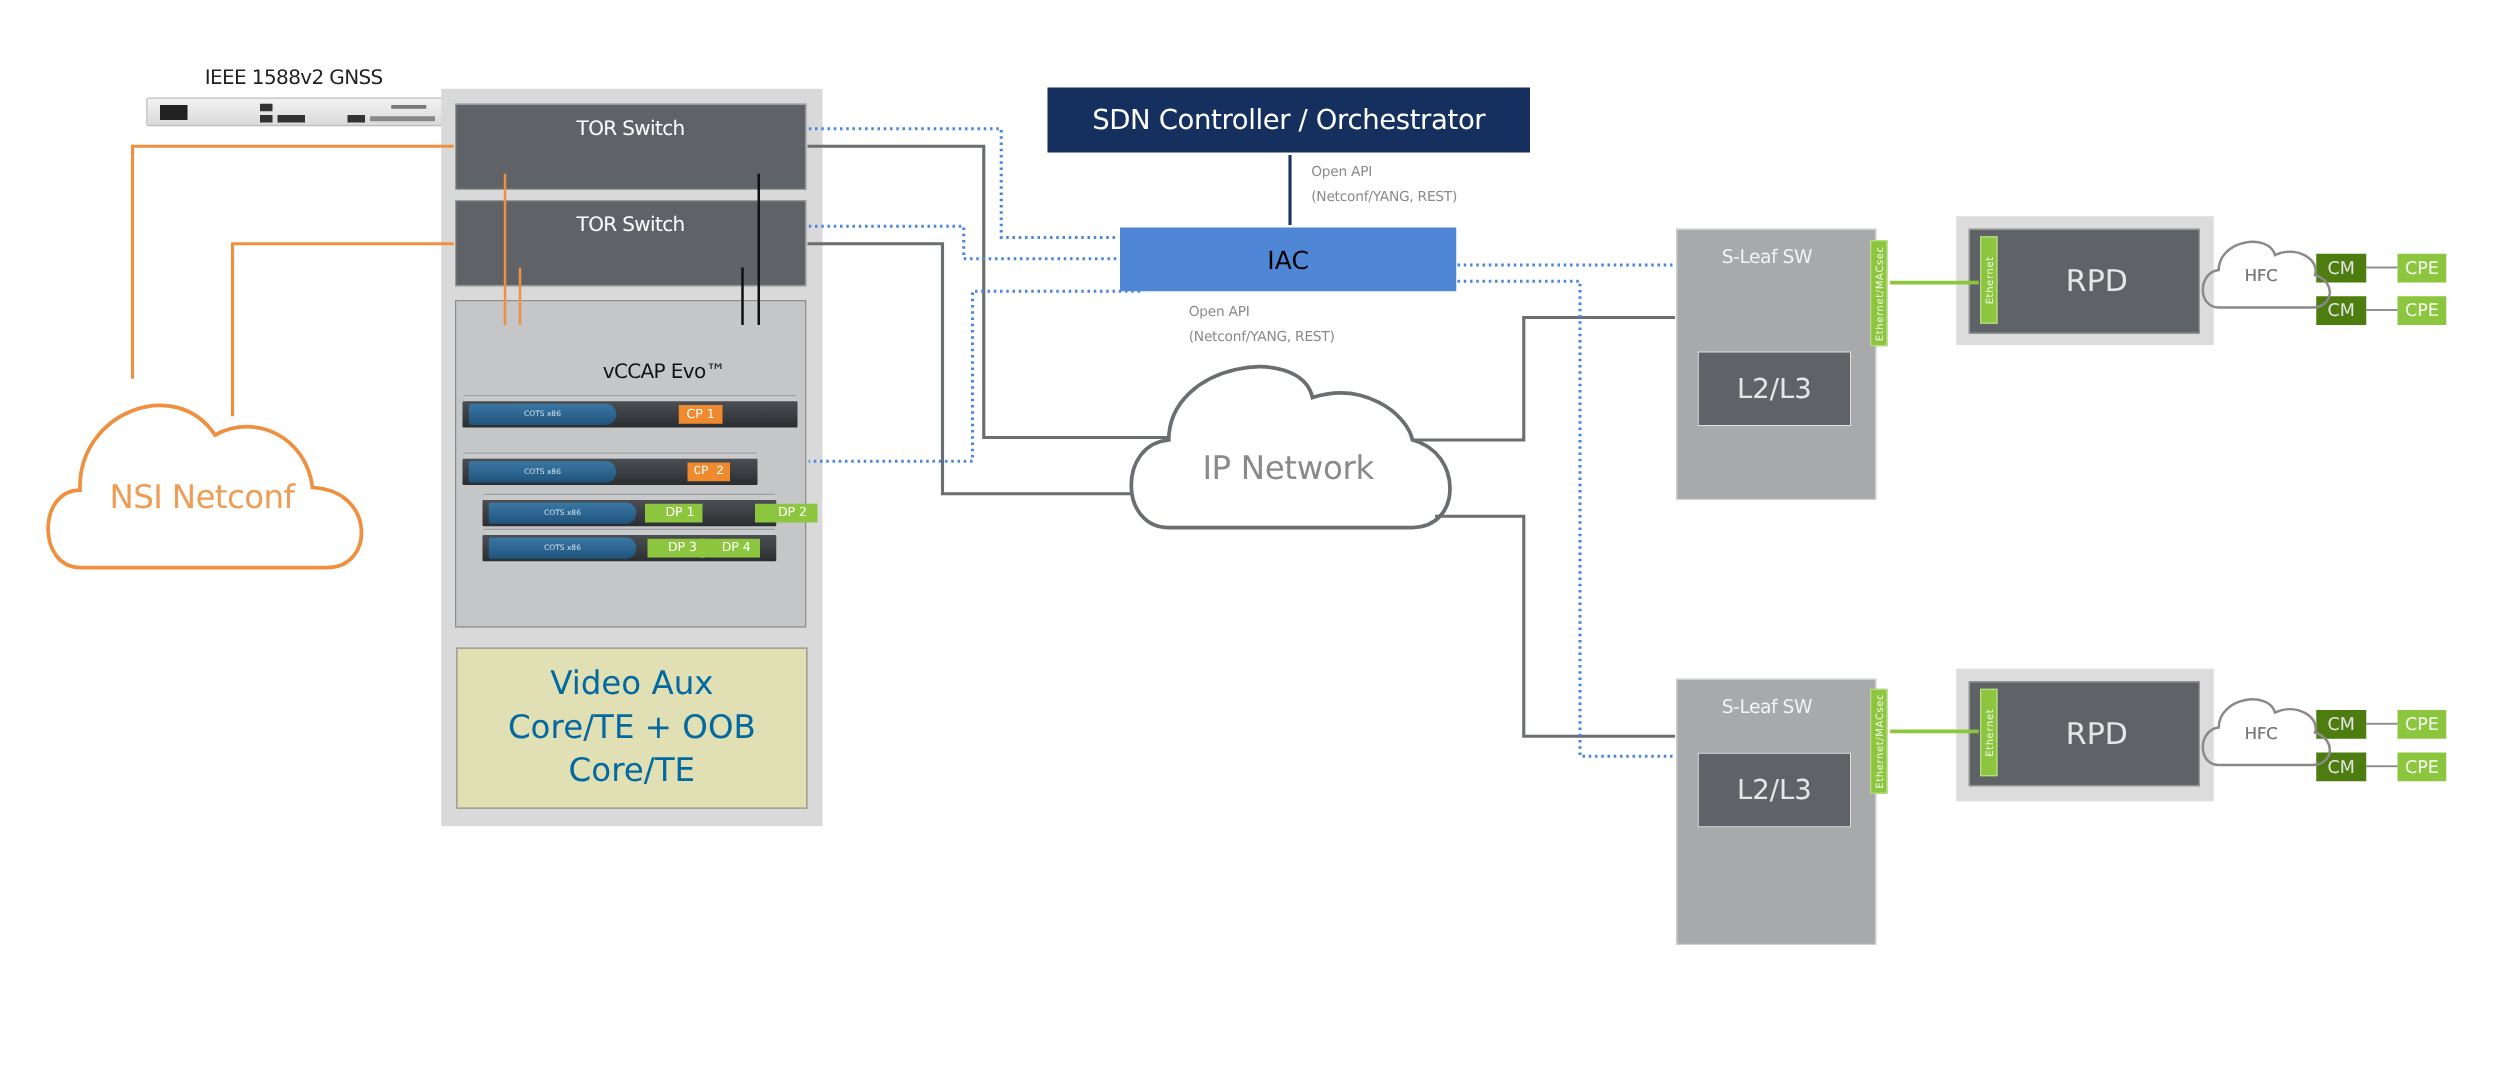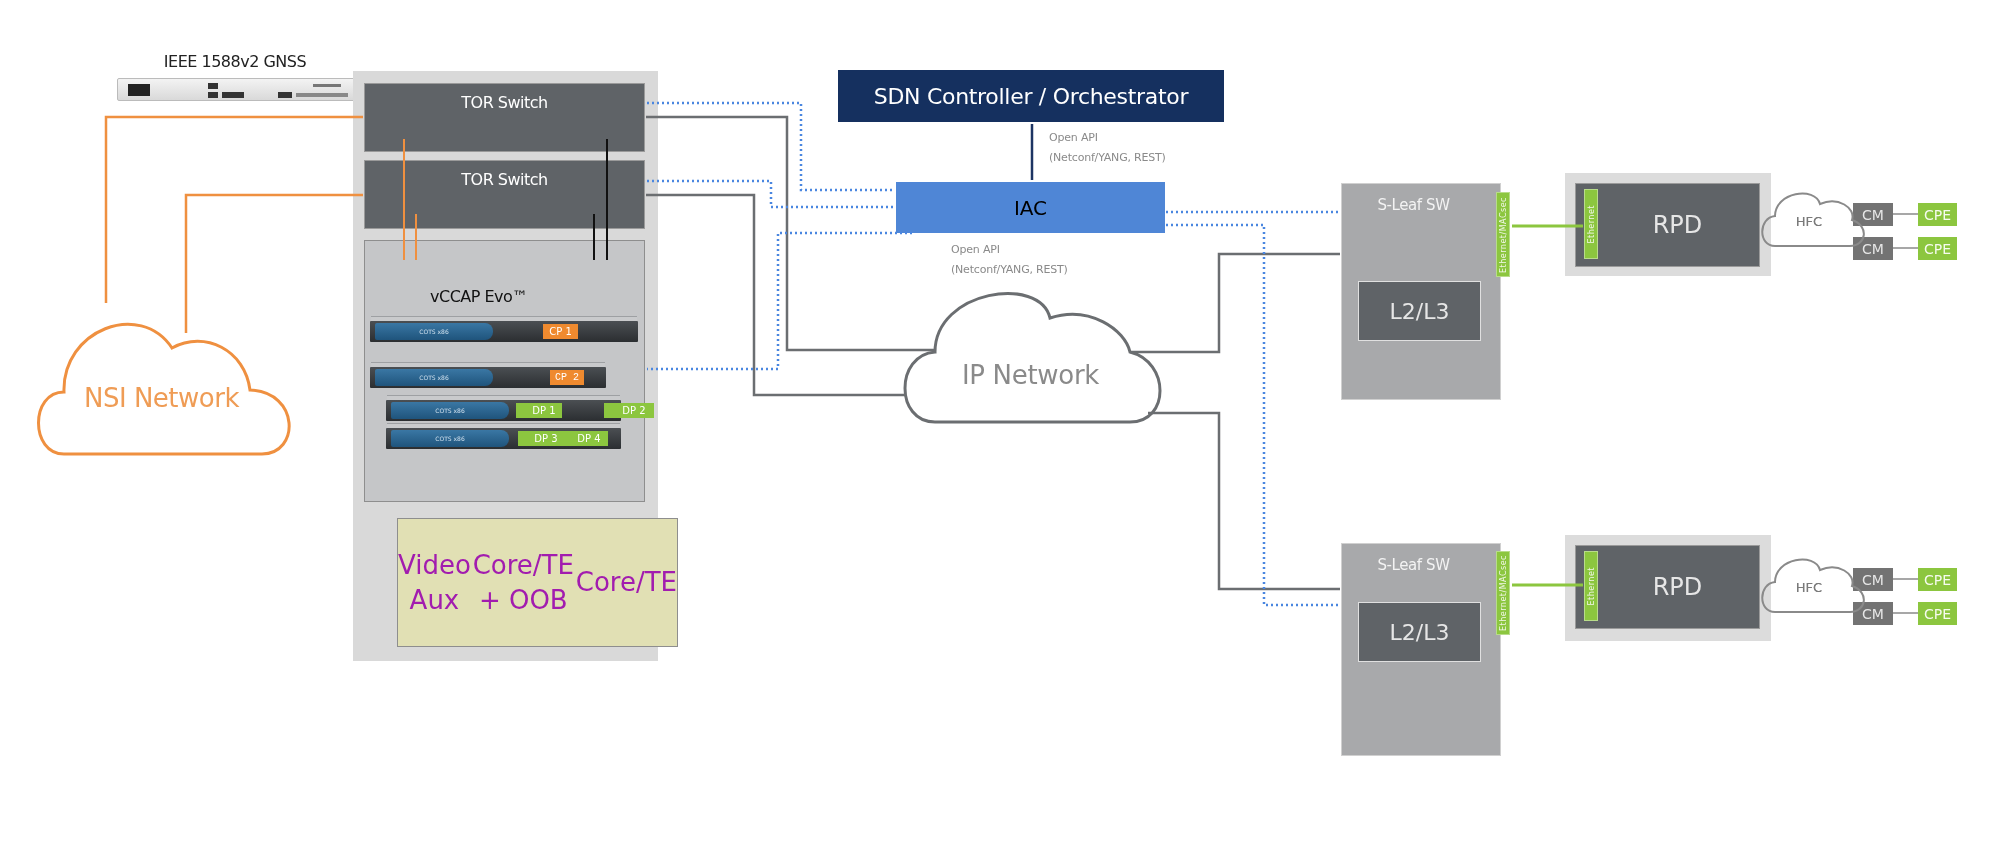--- a/index.html
+++ b/index.html
@@ -16,27 +16,27 @@
   #gnss-device .port { position: absolute; background: #333; height: 6px; }
   #gnss-device .psu { position: absolute; left: 10px; top: 5px; width: 22px; height: 12px; background: #222; }
 
   
   #rack { left: 353px; top: 71px; width: 305px; height: 590px; background: #d9d9d9; }
   .tor { background: #5f6367; border: 1px solid #9a9a9a; color: #fff; font-size: 16px; letter-spacing: -0.5px; }
   .tor .lbl { position: absolute; top: 9px; left: 0; right: 0; text-align: center; }
   #tor1 { left: 364px; top: 83px; width: 281px; height: 69px; }
   #tor2 { left: 364px; top: 160px; width: 281px; height: 69px; }
   #vccap { left: 364px; top: 240px; width: 281px; height: 262px; background: #c5c6c8; border: 1px solid #8e8e8e; }
-  #vccap-title { left: 430px; top: 287px; width: 150px; font-size: 16px; color: #111; text-align: left; letter-spacing: -0.5px; }
+  #vccap-title { left: 430px; top: 287px; width: 150px; font-size: 16px; color: #111; text-align: right; letter-spacing: -0.5px; }
   .server { height: 21px; background: linear-gradient(#4b4f53, #2b2e31); border-radius: 1px; box-shadow: 0 -5px 0 -1px #c9cacc, 0 -6px 0 -1px #9ea0a3; }
   .bezel { position: absolute; top: 2px; height: 17px; background: linear-gradient(#3a77a4, #1f547c); border-radius: 2px 8px 8px 2px; color: #cfe0ee; font-size: 6px; display: flex; align-items: center; justify-content: center; }
   .badge { position: absolute; top: 3px; height: 15px; color: #fff; font-size: 10px; display: flex; align-items: center; justify-content: center; }
   .badge.cp { background: #ef8a2f; }
   .badge.dp { background: #8cc63f; padding-left: 10px; }
-  #video-aux { left: 365px; top: 518px; width: 281px; height: 129px; background: #e1e0b4; border: 1px solid #8e8e8e; color: #a21caf; font-size: 26px; line-height: 35px; flex-direction: row; margin-left: 32px; }
+  #video-aux { left: 365px; top: 518px; width: 281px; height: 129px; background: #e1e0b4; border: 1px solid #8e8e8e; color: #0369a1; font-size: 26px; line-height: 35px; flex-direction: column; }
 
   
   #nsi-label { left: 33px; top: 383px; width: 257px; text-align: center; color: #ef9c55; font-size: 26px; letter-spacing: -0.5px; }
 
   
   #sdn { left: 838px; top: 70px; width: 386px; height: 52px; background: #15305f; color: #fff; font-size: 22px; letter-spacing: -0.3px; }
   #iac { left: 896px; top: 182px; width: 269px; height: 51px; background: #4f86d6; color: #000000; font-size: 20px; }
   .api { color: #8a8a8a; font-size: 11px; line-height: 20px; letter-spacing: -0.2px; }
   #api-top { left: 1049px; top: 128px; width: 200px; }
   #api-bottom { left: 951px; top: 240px; width: 200px; }
@@ -48,21 +48,21 @@
   .sleaf { background: #a8a9ab; border: 1px solid #d0d0d0; }
   .sleaf-title { color: #f3f3f3; font-size: 15px; text-align: center; letter-spacing: -0.4px; }
   .l23 { background: #5f6367; border: 1px solid #e0e0e0; color: #e6e6e6; font-size: 22px; }
   .eth-strip { background: #8cc63f; border: 1px solid #b8dc8a; }
   .eth-strip span { writing-mode: vertical-rl; transform: rotate(180deg); color: #f2f7e8; font-size: 8px; letter-spacing: 0.5px; white-space: nowrap; }
 
   
   .rpd-outer { background: #dcdcdc; }
   .rpd-inner { background: #5f6367; border: 1px solid #9a9a9a; color: #e6e6e6; font-size: 24px; }
   .hfc-label { color: #7a7a7a; font-size: 13px; text-align: center; }
-  .cm { background: #737373; color: #e6e6e6; font-size: 14px; }
+  .cm { background: #4d7c0f; color: #e6e6e6; font-size: 14px; }
   .cpe { background: #8cc63f; color: #f6fbef; font-size: 14px; }
 </style>
 </head>
 <body>
 
 <div class="abs" id="gnss-label">IEEE 1588v2 GNSS</div>
 <div class="abs" id="gnss-device">
   <div class="psu"></div>
   <div class="port" style="left:90px;top:4px;width:10px;"></div>
   <div class="port" style="left:90px;top:13px;width:10px;"></div>
@@ -218,16 +218,16 @@
 
   <path d="M1512,226 L1583,226" stroke="#8cc63f" stroke-width="3" marker-start="url(#m-green)" marker-end="url(#m-green)"></path>
   <path d="M1512,585 L1583,585" stroke="#8cc63f" stroke-width="3" marker-start="url(#m-green)" marker-end="url(#m-green)"></path>
 
   <line x1="1893" y1="214" x2="1918" y2="214" stroke="#8a8a8a" stroke-width="1.5"></line>
   <line x1="1893" y1="248" x2="1918" y2="248" stroke="#8a8a8a" stroke-width="1.5"></line>
   <line x1="1893" y1="579" x2="1918" y2="579" stroke="#8a8a8a" stroke-width="1.5"></line>
   <line x1="1893" y1="613" x2="1918" y2="613" stroke="#8a8a8a" stroke-width="1.5"></line>
 </svg>
 
-<div class="abs" id="nsi-label">NSI Network</div>
+<div class="abs" id="nsi-label">NSI Netconf</div>
 <div class="abs" id="ip-label">IP Network</div>
 <div class="abs hfc-label" style="left:1774px;top:214px;width:70px;">HFC</div>
 <div class="abs hfc-label" style="left:1774px;top:580px;width:70px;">HFC</div>
 
 </body></html>

